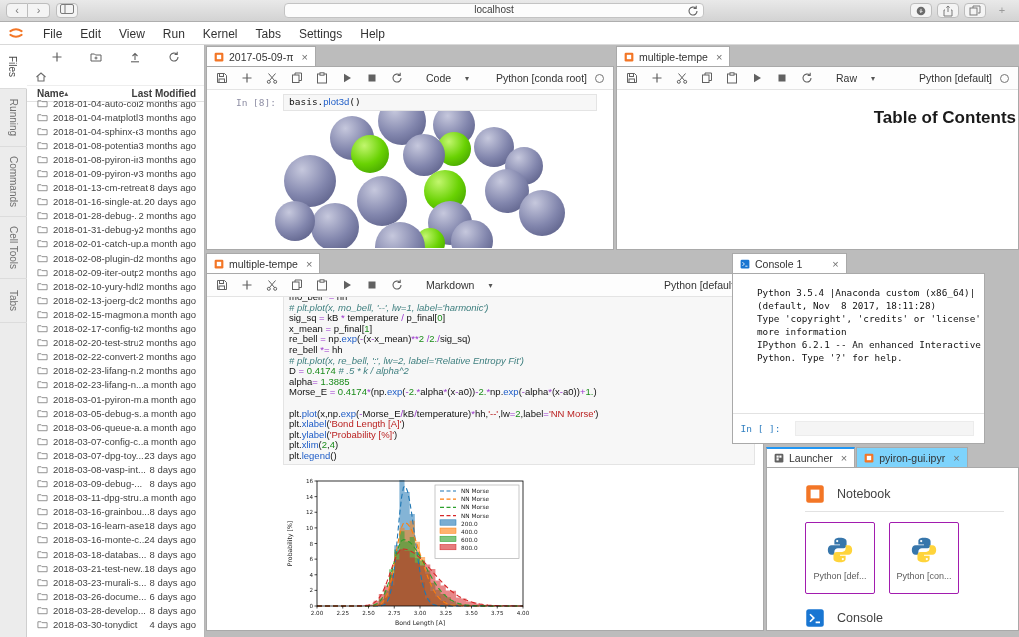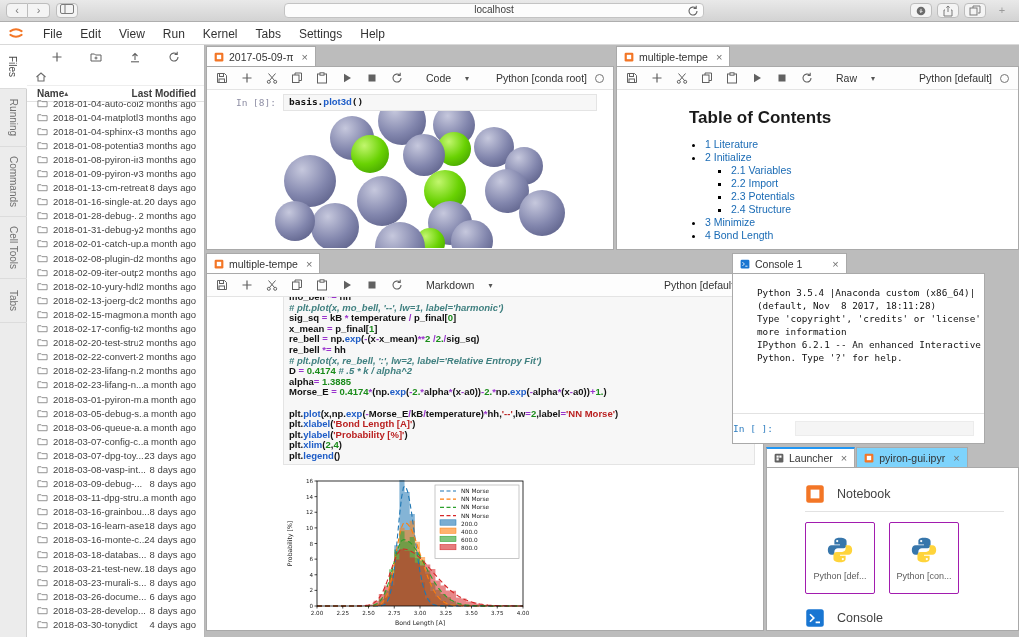--- a/index.html
+++ b/index.html
@@ -64,46 +64,46 @@
   .mode-sel .caret{font-size:8px;color:#555;}
   .kernel{margin-left:auto;display:flex;align-items:center;gap:8px;font-size:10.5px;color:#333;}
   .kstat{width:9px;height:9px;border:1px solid #757575;border-radius:50%;}
   .nb-content{flex:1;overflow:hidden;position:relative;}
 
   
   .cell-row{display:flex;padding:4px 8px 0 0;}
   .cell-prompt{flex:0 0 76px;text-align:right;padding-right:7px;font-family:"DejaVu Sans Mono",monospace;
     font-size:9.5px;color:#8f8fa5;padding-top:3px;}
   .cell-input{flex:1;background:#f7f7f7;border:1px solid #e4e4e4;padding:2px 5px;
-    font-family:"DejaVu Sans Mono",monospace;font-size:9.5px;color:#111;line-height:10.6px;white-space:pre;font-weight:bold;}
+    font-family:"DejaVu Sans Mono",monospace;font-size:9.5px;color:#111;line-height:10.6px;white-space:pre;}
   .cm-comment{color:#408080;font-style:italic;}
   .cm-string{color:#ba2121;}
   .cm-number{color:#1a8b1a;}
   .cm-op{color:#9932cc;}
   .cm-func{color:#1d5cc7;}
 
   
   #molecule{position:relative;width:100%;height:137px;overflow:hidden;}
   .atom{position:absolute;border-radius:50%;}
   .atom.s{background:radial-gradient(circle at 35% 28%,#c6c8dd,#8286ad 52%,#565a83 92%);}
   .atom.g{background:radial-gradient(circle at 35% 28%,#c2f66e,#69d203 50%,#3f9c00 92%);}
 
   
-  #toc-content{padding:18px 14px 0 72px;}
+  #toc-content{padding:18px 2px 0 72px;text-align:right;}
   #toc-title{font-size:17px;font-weight:bold;color:#1a1a1a;margin:0 0 10px 0;}
   .toc-ul{margin:0;padding-left:16px;font-size:10.5px;line-height:13px;}
   .toc-ul .toc-ul{list-style-type:square;padding-left:26px;}
   .toc-li a{color:#1a6bb5;text-decoration:none;}
 
   
   #console-body{display:flex;flex-direction:column;height:100%;gap:20px;}
   #console-banner{flex:1;padding:12px 0 0 24px;font-family:"DejaVu Sans Mono",monospace;font-size:9.3px;
     line-height:13px;color:#111;white-space:pre;}
   #console-prompt-row{flex:0 0 30px;border-top:1px solid #e2e2e2;display:flex;align-items:center;padding:0 10px 0 0;}
-  #console-prompt-row .cprompt{flex:0 0 62px;text-align:left;padding-right:7px;
+  #console-prompt-row .cprompt{flex:0 0 62px;text-align:center;padding-right:7px;
     font-family:"DejaVu Sans Mono",monospace;font-size:9.5px;color:#307fc1;}
   #console-prompt-row .cinput{flex:1;height:15px;background:#f5f5f5;border:1px solid #ececec;}
 
   
   #launcher-content{padding:16px 14px 0 38px;}
   .launch-section{margin-bottom:10px;}
   .launch-head{display:flex;align-items:center;gap:12px;font-size:12.5px;color:#424242;}
   .launch-head .lh-ic{width:20px;height:20px;display:flex;}
   .launch-hr{border:none;border-top:1px solid #e2e2e2;margin:7px 0 10px 0;}
   .cards{display:flex;gap:14px;margin-bottom:14px;}
@@ -676,31 +676,20 @@
             <span class="caret">▾</span>
           </span>
           <span class="kernel">
             <span>Python [default]</span>
             <span class="kstat"></span>
           </span>
         </div>
       <div class="nb-content">
         <div id="toc-content">
           <h1 id="toc-title">Table of Contents</h1>
-          <ul class="toc-ul" id="toc-list">
-              <li class="toc-li"><a href="#">1  Literature</a></li>
-              <li class="toc-li"><a href="#">2  Initialize</a><ul class="toc-ul">
-                  <li class="toc-li"><a href="#">2.1  Variables</a></li>
-                  <li class="toc-li"><a href="#">2.2  Import</a></li>
-                  <li class="toc-li"><a href="#">2.3  Potentials</a></li>
-                  <li class="toc-li"><a href="#">2.4  Structure</a></li>
-                </ul></li>
-              <li class="toc-li"><a href="#">3  Minimize</a></li>
-              <li class="toc-li"><a href="#">4  Bond Length</a></li>
-            </ul>
         </div>
       </div>
     </div>
   </div>
 
   <div class="panel" id="panelC" style="left:206px;top:252px;width:558px;height:379px">
     <div class="tabbar">
       <div class="jtab">
         <span class="tab-ic">
             <svg viewBox="0 0 16 16">

